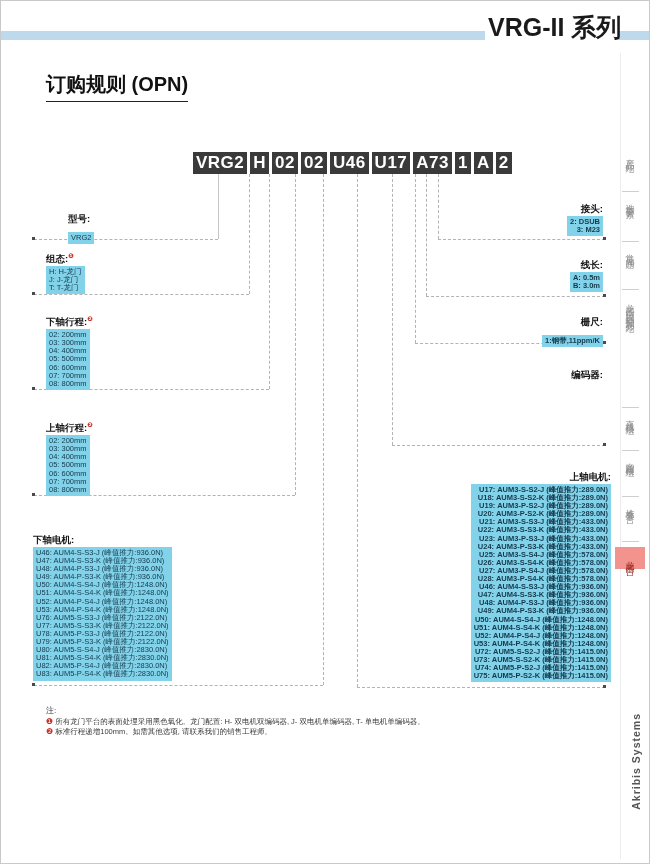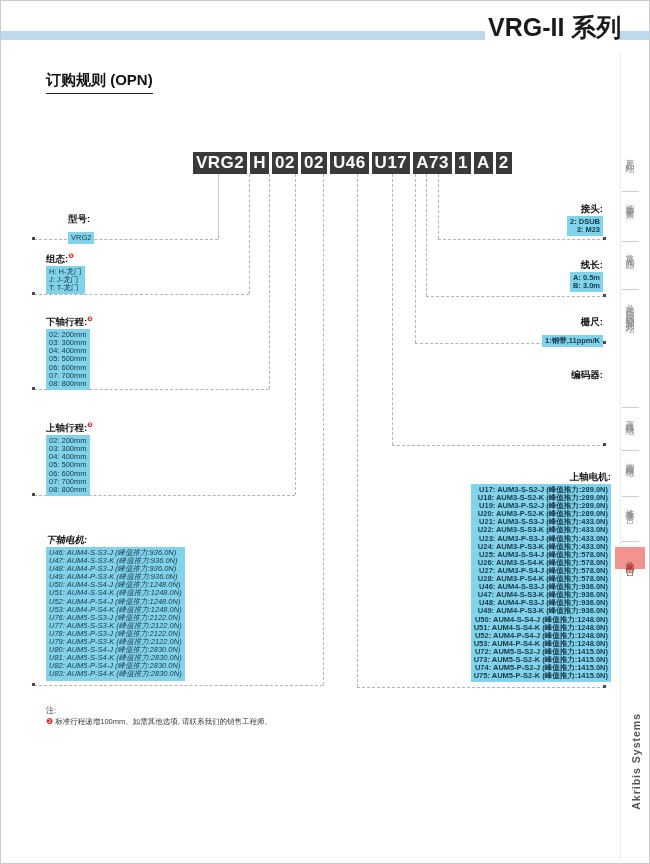--- a/index.html
+++ b/index.html
@@ -6,21 +6,21 @@
   .page{
     position:relative;width:650px;height:864px;background:#fff;
     border:1px solid #c9c9c9;box-sizing:border-box;overflow:hidden;
     font-family:"Liberation Sans","DejaVu Sans",sans-serif;color:#222;
   }
   
   .hdr-bar{position:absolute;height:9px;background:#bdd9eb;top:30px;}
   .hdr-bar.l{left:0;width:484px;}
   .hdr-bar.r{left:618px;width:32px;}
   .hdr-title{position:absolute;top:10px;left:487px;width:128px;font-size:25px;font-weight:600;color:#1a1a1a;letter-spacing:0px;white-space:nowrap;}
-  .doc-title{position:absolute;left:45px;top:70px;font-size:15px;font-weight:bold;color:#111;border-bottom:1.5px solid #222;padding-bottom:3px;}
+  .doc-title{position:absolute;left:45px;top:70px;font-size:20px;font-weight:bold;color:#111;border-bottom:1.5px solid #222;padding-bottom:3px;}
   
   .pn-row{position:absolute;left:192px;top:151px;display:flex;gap:3px;}
   .seg{background:#3a3a3a;color:#fff;font-size:17px;font-weight:bold;line-height:20px;padding:1px 3px;letter-spacing:0.5px;}
   
   .vline{position:absolute;width:0;border-left:1px dashed #b3b3b3;top:173px;}
   .vline.solid{border-left-style:solid;border-left-color:#c4c4c4;}
   .hline{position:absolute;height:0;border-top:1px dashed #b3b3b3;}
   .dot{position:absolute;width:3px;height:3px;background:#4a4a4a;}
   
   .group{position:absolute;}
@@ -119,21 +119,21 @@
   <div class="group" style="left:45px;top:312px;">
     <div class="glabel"><span>下轴行程:</span><span class="nref sup">❷</span></div>
     <div class="gbox"><div class="gitem">02: 200mm</div><div class="gitem">03: 300mm</div><div class="gitem">04: 400mm</div><div class="gitem">05: 500mm</div><div class="gitem">06: 600mm</div><div class="gitem">07: 700mm</div><div class="gitem">08: 800mm</div></div>
   </div>
 
   <div class="group" style="left:45px;top:418px;">
     <div class="glabel"><span>上轴行程:</span><span class="nref sup">❷</span></div>
     <div class="gbox"><div class="gitem">02: 200mm</div><div class="gitem">03: 300mm</div><div class="gitem">04: 400mm</div><div class="gitem">05: 500mm</div><div class="gitem">06: 600mm</div><div class="gitem">07: 700mm</div><div class="gitem">08: 800mm</div></div>
   </div>
 
-  <div class="group" style="left:45px;top:533px;font-style:italic;">
+  <div class="group" style="left:32px;top:533px;">
     <div class="glabel"><span>下轴电机:</span></div>
     <div class="gbox"><div class="gitem">U46: AUM4-S-S3-J (峰值推力:936.0N)</div><div class="gitem">U47: AUM4-S-S3-K (峰值推力:936.0N)</div><div class="gitem">U48: AUM4-P-S3-J (峰值推力:936.0N)</div><div class="gitem">U49: AUM4-P-S3-K (峰值推力:936.0N)</div><div class="gitem">U50: AUM4-S-S4-J (峰值推力:1248.0N)</div><div class="gitem">U51: AUM4-S-S4-K (峰值推力:1248.0N)</div><div class="gitem">U52: AUM4-P-S4-J (峰值推力:1248.0N)</div><div class="gitem">U53: AUM4-P-S4-K (峰值推力:1248.0N)</div><div class="gitem">U76: AUM5-S-S3-J (峰值推力:2122.0N)</div><div class="gitem">U77: AUM5-S-S3-K (峰值推力:2122.0N)</div><div class="gitem">U78: AUM5-P-S3-J (峰值推力:2122.0N)</div><div class="gitem">U79: AUM5-P-S3-K (峰值推力:2122.0N)</div><div class="gitem">U80: AUM5-S-S4-J (峰值推力:2830.0N)</div><div class="gitem">U81: AUM5-S-S4-K (峰值推力:2830.0N)</div><div class="gitem">U82: AUM5-P-S4-J (峰值推力:2830.0N)</div><div class="gitem">U83: AUM5-P-S4-K (峰值推力:2830.0N)</div></div>
   </div>
 
   <div class="group right" style="right:46px;top:202px;">
     <div class="glabel"><span>接头:</span></div>
     <div class="gbox"><div class="gitem">2: DSUB</div><div class="gitem">3: M23</div></div>
   </div>
 
   <div class="group right" style="right:46px;top:258px;">
@@ -150,20 +150,21 @@
     <div class="glabel"><span>编码器:</span></div>
   </div>
 
   <div class="group right" style="right:38px;top:470px;">
     <div class="glabel"><span>上轴电机:</span></div>
     <div class="gbox"><div class="gitem">U17: AUM3-S-S2-J (峰值推力:289.0N)</div><div class="gitem">U18: AUM3-S-S2-K (峰值推力:289.0N)</div><div class="gitem">U19: AUM3-P-S2-J (峰值推力:289.0N)</div><div class="gitem">U20: AUM3-P-S2-K (峰值推力:289.0N)</div><div class="gitem">U21: AUM3-S-S3-J (峰值推力:433.0N)</div><div class="gitem">U22: AUM3-S-S3-K (峰值推力:433.0N)</div><div class="gitem">U23: AUM3-P-S3-J (峰值推力:433.0N)</div><div class="gitem">U24: AUM3-P-S3-K (峰值推力:433.0N)</div><div class="gitem">U25: AUM3-S-S4-J (峰值推力:578.0N)</div><div class="gitem">U26: AUM3-S-S4-K (峰值推力:578.0N)</div><div class="gitem">U27: AUM3-P-S4-J (峰值推力:578.0N)</div><div class="gitem">U28: AUM3-P-S4-K (峰值推力:578.0N)</div><div class="gitem">U46: AUM4-S-S3-J (峰值推力:936.0N)</div><div class="gitem">U47: AUM4-S-S3-K (峰值推力:936.0N)</div><div class="gitem">U48: AUM4-P-S3-J (峰值推力:936.0N)</div><div class="gitem">U49: AUM4-P-S3-K (峰值推力:936.0N)</div><div class="gitem">U50: AUM4-S-S4-J (峰值推力:1248.0N)</div><div class="gitem">U51: AUM4-S-S4-K (峰值推力:1248.0N)</div><div class="gitem">U52: AUM4-P-S4-J (峰值推力:1248.0N)</div><div class="gitem">U53: AUM4-P-S4-K (峰值推力:1248.0N)</div><div class="gitem">U72: AUM5-S-S2-J (峰值推力:1415.0N)</div><div class="gitem">U73: AUM5-S-S2-K (峰值推力:1415.0N)</div><div class="gitem">U74: AUM5-P-S2-J (峰值推力:1415.0N)</div><div class="gitem">U75: AUM5-P-S2-K (峰值推力:1415.0N)</div></div>
   </div>
 
   <div class="notes">
     <div class="notes-title">注:</div>
+    <div class="note-line"><span class="nref">❶</span> <span>所有龙门平台的表面处理采用黑色氧化。龙门配置: H- 双电机双编码器, J- 双电机单编码器, T- 单电机单编码器。</span></div>
     <div class="note-line"><span class="nref">❷</span> <span>标准行程递增100mm。如需其他选项, 请联系我们的销售工程师。</span></div>
   </div>
 
   <div class="tab" style="top:150px;">产品介绍</div>
   <div class="tdiv" style="top:190px;"></div>
   <div class="tab" style="top:196px;">选型要素</div>
   <div class="tdiv" style="top:240px;"></div>
   <div class="tab" style="top:246px;">常见问题</div>
   <div class="tdiv" style="top:288px;"></div>
   <div class="tab" style="top:296px;">龙门平台的运动控制介绍</div>

